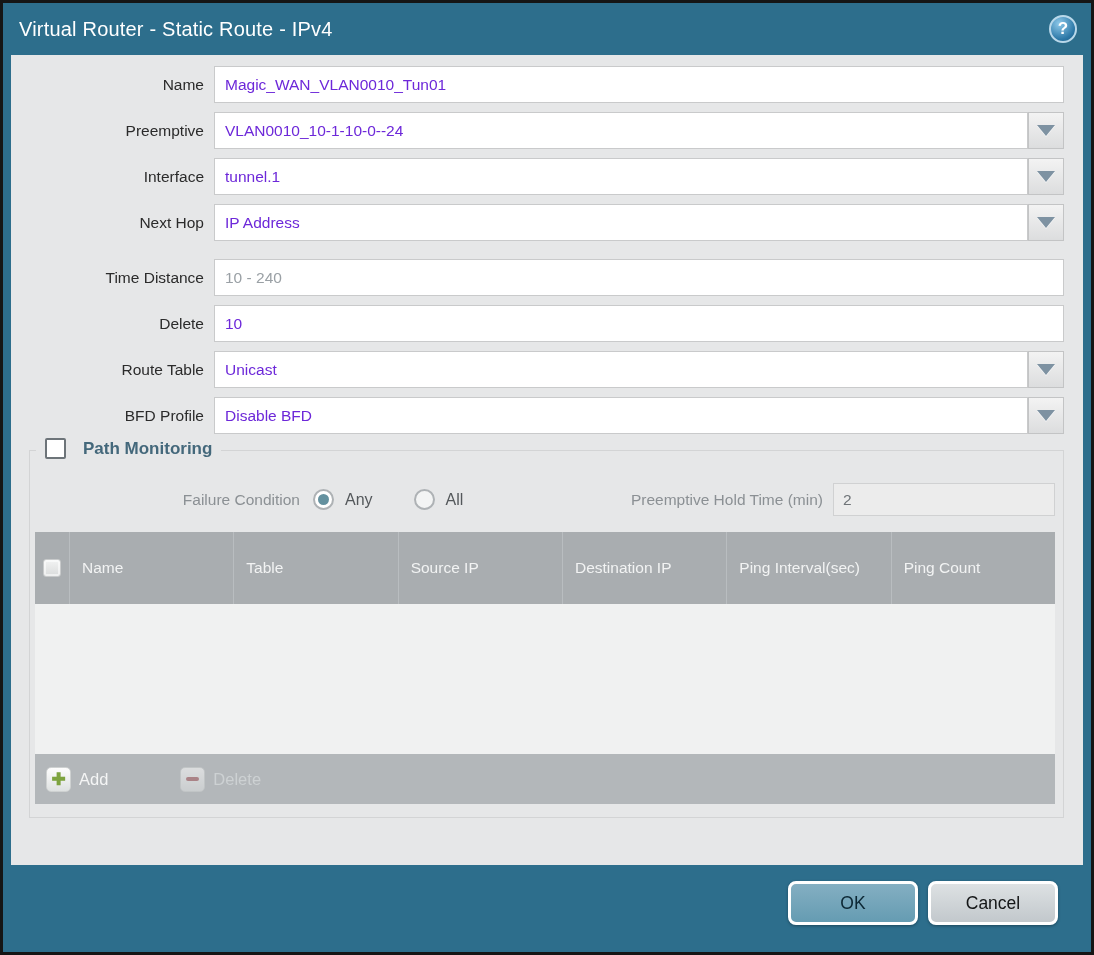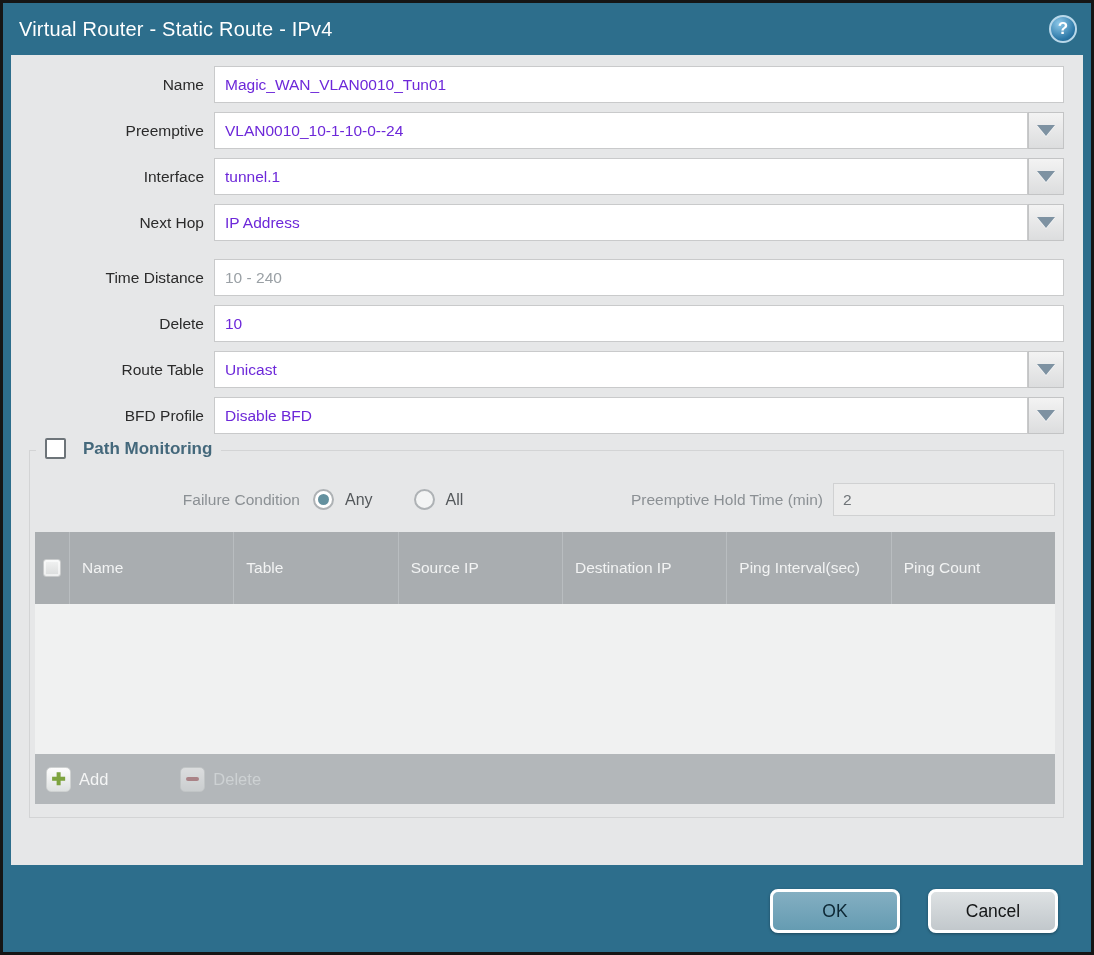--- a/index.html
+++ b/index.html
@@ -145,21 +145,21 @@
   .add-label { color: #f4f5f5; font-size: 16.5px; }
   .tbl-btn.disabled { cursor: default; margin-left: 44px; }
   .tbl-btn.disabled .icon-box { opacity: .55; }
   .minus-bar { width: 13px; height: 4px; border-radius: 2px; background: #a4595e; }
   .delete-label { color: #cdd1d3; font-size: 16.5px; }
 
   
   .footer {
     flex: 1;
     display: flex; justify-content: flex-end; align-items: flex-start;
-    padding: 24px 33px 0 0; gap: 28px;
+    padding: 16px 33px 0 0; gap: 10px;
   }
   .btn {
     width: 130px; height: 44px; border-radius: 8px;
     border: 3px solid #fff; font-size: 17.5px; cursor: pointer;
     font-family: "Liberation Sans", sans-serif;
     box-shadow: 0 1px 3px rgba(0,0,0,.35);
   }
   .btn-ok { background: linear-gradient(#84afc2, #659cb2); color: #0c2734; }
   .btn-cancel { background: linear-gradient(#dde1e3, #c2c8cc); color: #141617; }
 </style>

